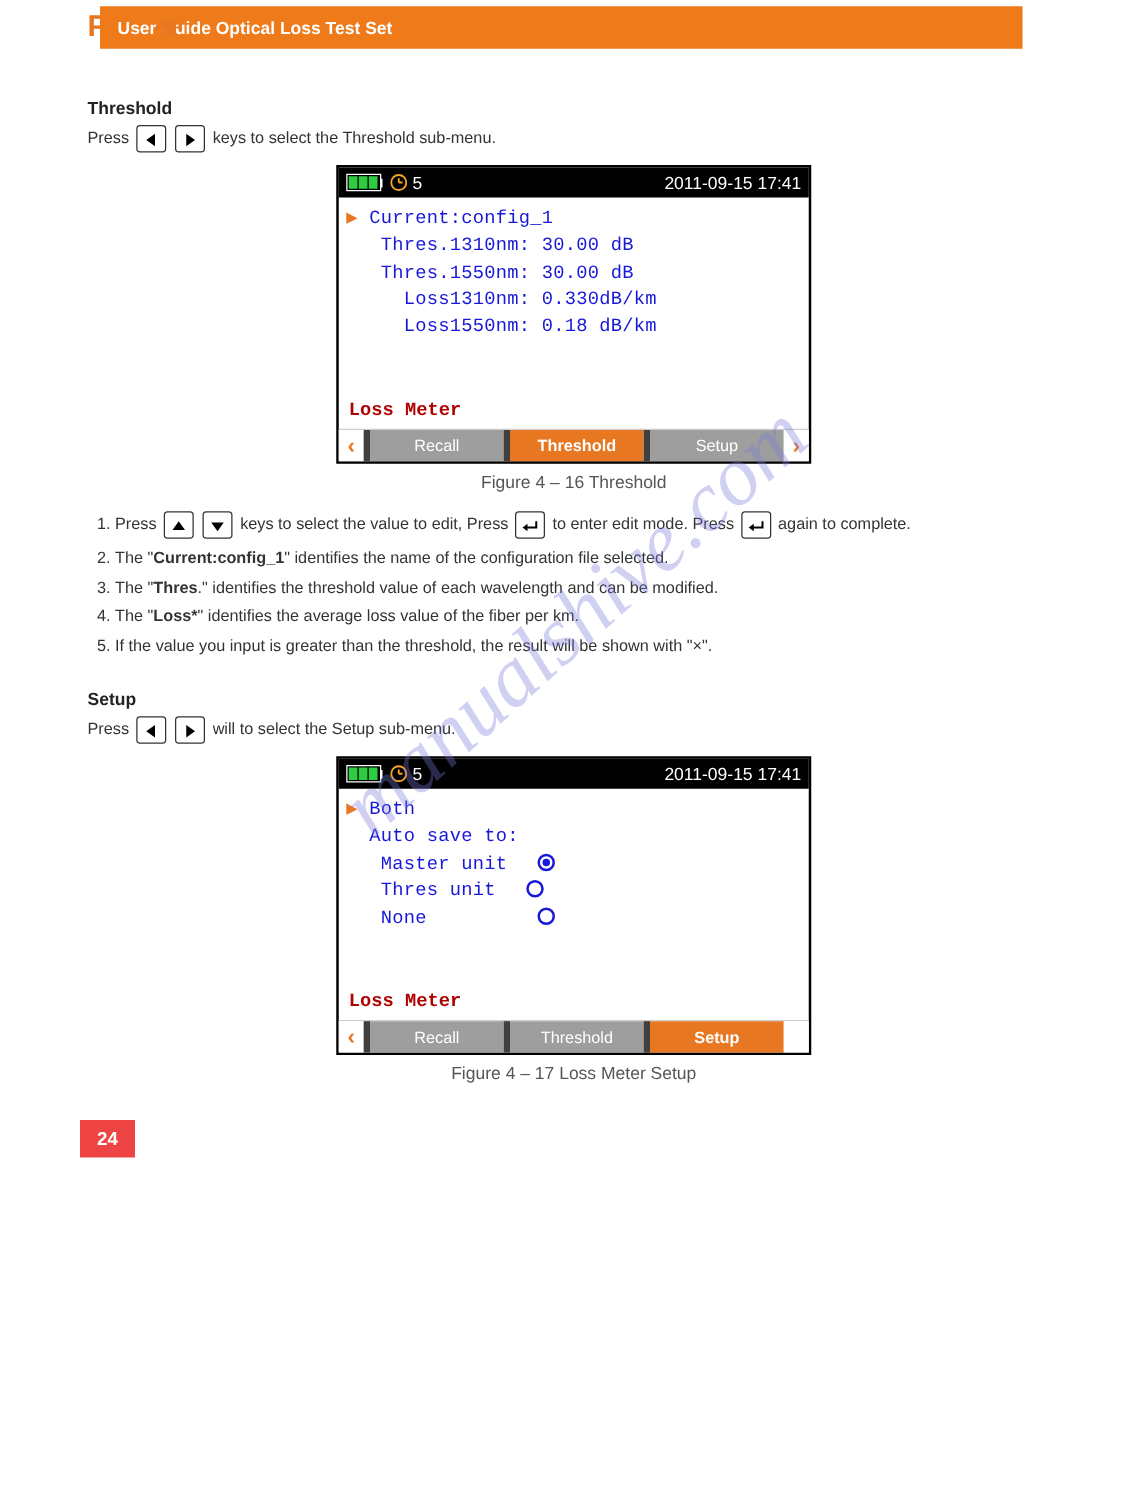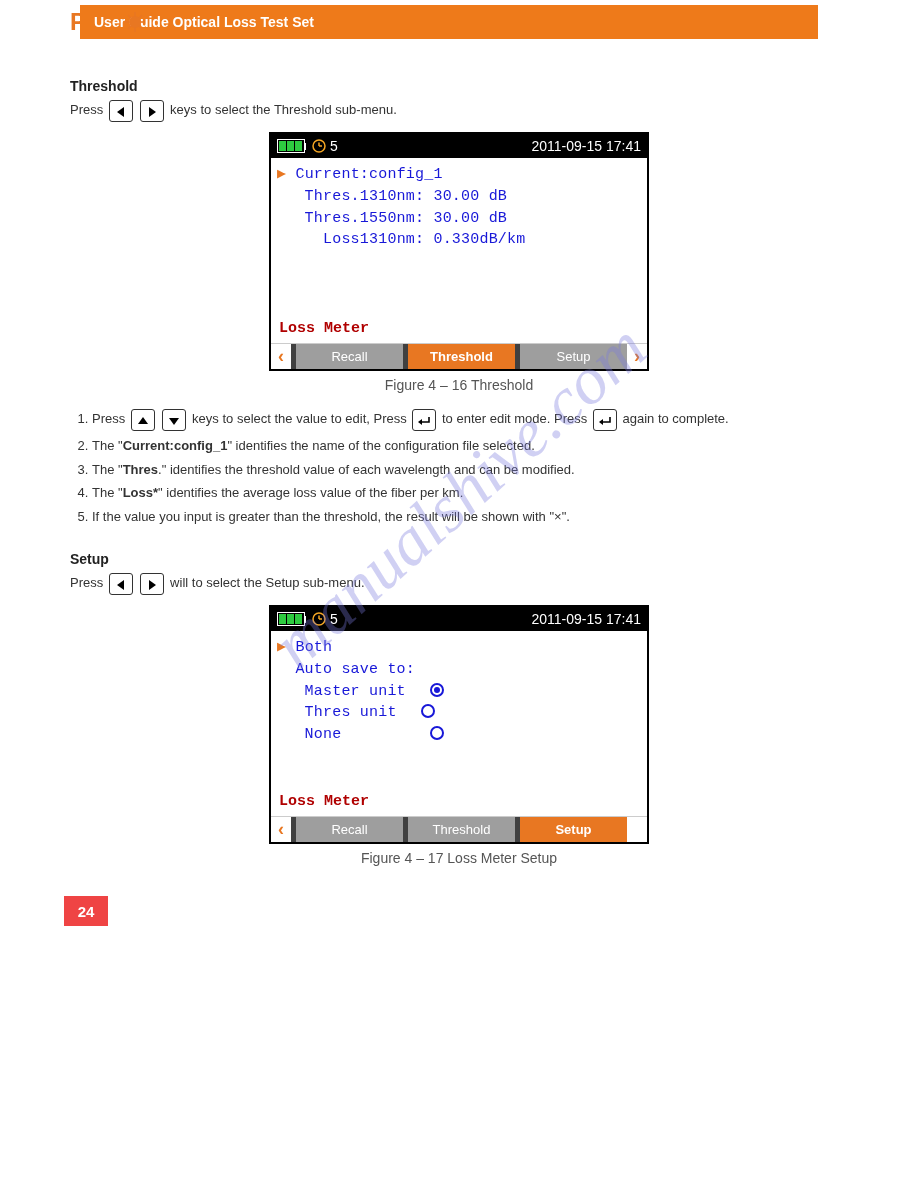--- a/index.html
+++ b/index.html
@@ -282,20 +282,21 @@
             </svg>
         </span>
         <span class="ds-timer">5</span>
         <span class="ds-datetime">2011-09-15 17:41</span>
       </div>
       <div class="ds-body">
         <div class="ds-line"><span class="ds-cursor">▶</span> <span>Current:config_1</span></div>
         <div class="ds-line">   <span>Thres.1310nm:</span> <span>30.00 dB</span></div>
         <div class="ds-line">   <span>Thres.1550nm:</span> <span>30.00 dB</span></div>
         <div class="ds-line">     <span>Loss1310nm:</span> <span>0.330dB/km</span></div>
+        <div class="ds-line">     <span>Loss1550nm:</span> <span>0.18 dB/km</span></div>
       </div>
       <div class="ds-footer-label">Loss Meter</div>
       <div class="ds-tabs">
         <div class="ds-arrow">‹</div>
         <div class="ds-tab">Recall</div>
         <div class="ds-tab active">Threshold</div>
         <div class="ds-tab">Setup</div>
         <div class="ds-arrow">›</div>
       </div>
     </div>

